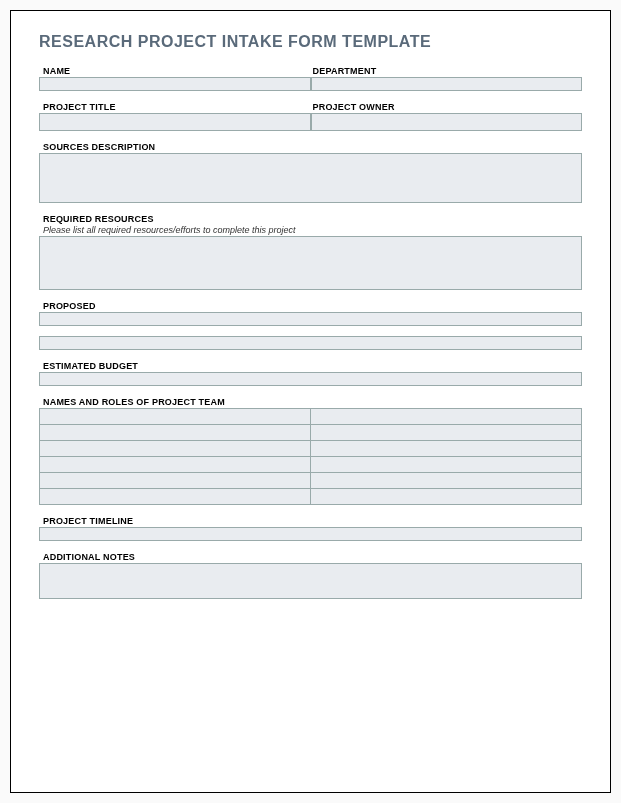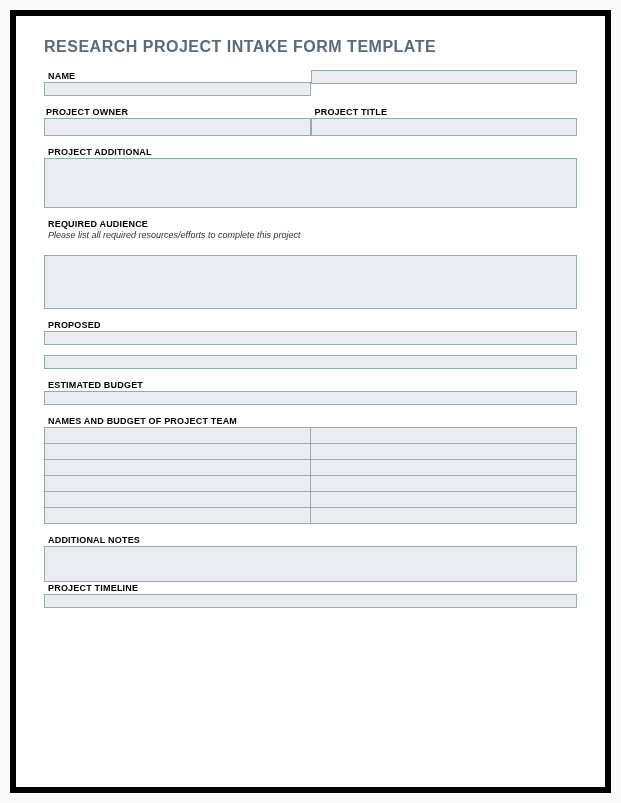--- a/index.html
+++ b/index.html
@@ -9,21 +9,21 @@
     }
     body {
       font-family: Arial, Helvetica, sans-serif;
       background: #fafafa;
       width: 621px;
       height: 803px;
       padding: 10px;
     }
     .page {
       background: #fff;
-      border: 6px solid #000000;
+      border: 1px solid #000000;
       width: 100%;
       height: 100%;
       padding: 22px 28px;
       position: relative;
     }
     .title {
       color: #5a6a7a;
       font-size: 16px;
       font-weight: bold;
       letter-spacing: 0.5px;
@@ -40,21 +40,21 @@
       font-size: 9px;
       font-weight: bold;
       color: #000;
       padding: 1px 0 1px 4px;
       letter-spacing: 0.2px;
     }
     .helper {
       font-size: 9px;
       font-style: italic;
       color: #333;
-      padding: 0 0 15px 4px;
+      padding: 0 0 1px 4px;
     }
     .inp {
       background: #e9ecf0;
       border: 1px solid #9aa;
       height: 14px;
       width: 100%;
     }
     .inp-med {
       height: 18px;
     }
@@ -90,63 +90,64 @@
 <div class="page">
 
   <div class="title">RESEARCH PROJECT INTAKE FORM TEMPLATE</div>
 
   <div class="section row-2">
     <div class="col">
       <div class="label">NAME</div>
       <div class="inp"></div>
     </div>
     <div class="col col-r">
+      <div class="label">DEPARTMENT</div>
       <div class="inp"></div>
     </div>
   </div>
 
   <div class="section row-2">
+    <div class="col">
+      <div class="label">PROJECT TITLE</div>
+      <div class="inp inp-med"></div>
+    </div>
     <div class="col col-r">
       <div class="label">PROJECT OWNER</div>
-      <div class="inp inp-med"></div>
-    </div>
-    <div class="col">
-      <div class="label">PROJECT TITLE</div>
       <div class="inp inp-med"></div>
     </div>
   </div>
 
   <div class="section">
-    <div class="label">PROJECT ADDITIONAL</div>
+    <div class="label">SOURCES DESCRIPTION</div>
     <div class="inp inp-tall"></div>
   </div>
 
 
   <div class="section">
-    <div class="label">REQUIRED AUDIENCE</div>
+    <div class="label">REQUIRED RESOURCES</div>
     <div class="helper">Please list all required resources/efforts to complete this project</div>
     <div class="inp inp-tall2"></div>
   </div>
 
   <div class="section">
     <div class="label">PROPOSED</div>
     <div class="inp"></div>
   </div>
 
   <div class="section">
     <div class="inp"></div>
   </div>
 
   <div class="section">
     <div class="label">ESTIMATED BUDGET</div>
     <div class="inp"></div>
   </div>
 
   <div class="section">
-    <div class="label">NAMES AND BUDGET OF PROJECT TEAM</div>
+    <div class="label">NAMES AND ROLES OF PROJECT TEAM</div>
     <table class="team-table">
       <tbody>
           <tr>
         <td></td>
         <td></td>
       </tr>
       <tr>
         <td></td>
         <td></td>
       </tr>
@@ -163,23 +164,23 @@
         <td></td>
       </tr>
       <tr>
         <td></td>
         <td></td>
       </tr>
     </tbody>
       </table>
   </div>
 
+  <div class="section">
+    <div class="label">PROJECT TIMELINE</div>
+    <div class="inp"></div>
+  </div>
+
   <div class="section" style="margin-bottom:0;">
     <div class="label">ADDITIONAL NOTES</div>
     <div class="inp inp-notes"></div>
   </div>
 
-  <div class="section">
-    <div class="label">PROJECT TIMELINE</div>
-    <div class="inp"></div>
-  </div>
-
 </div>
 
 </body></html>

